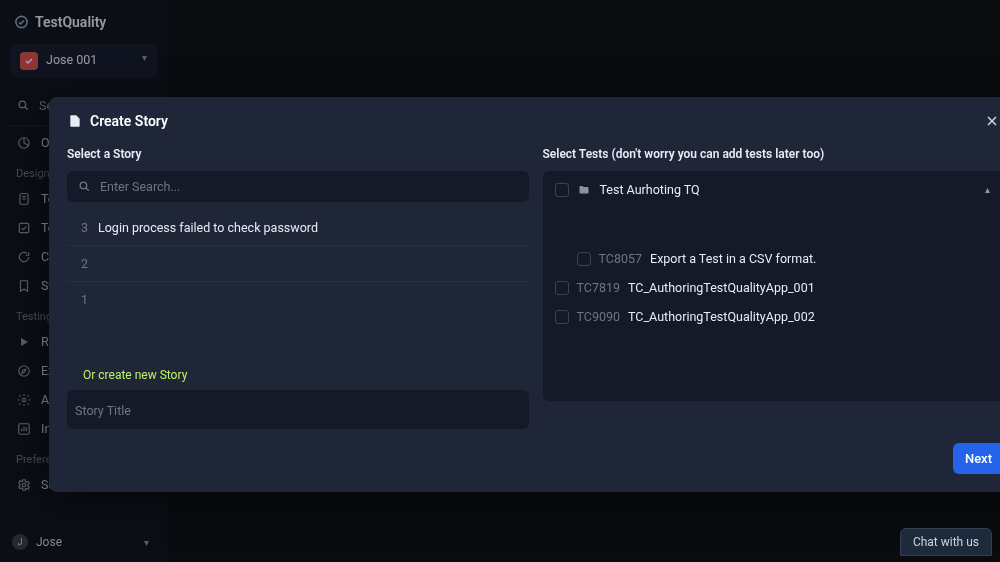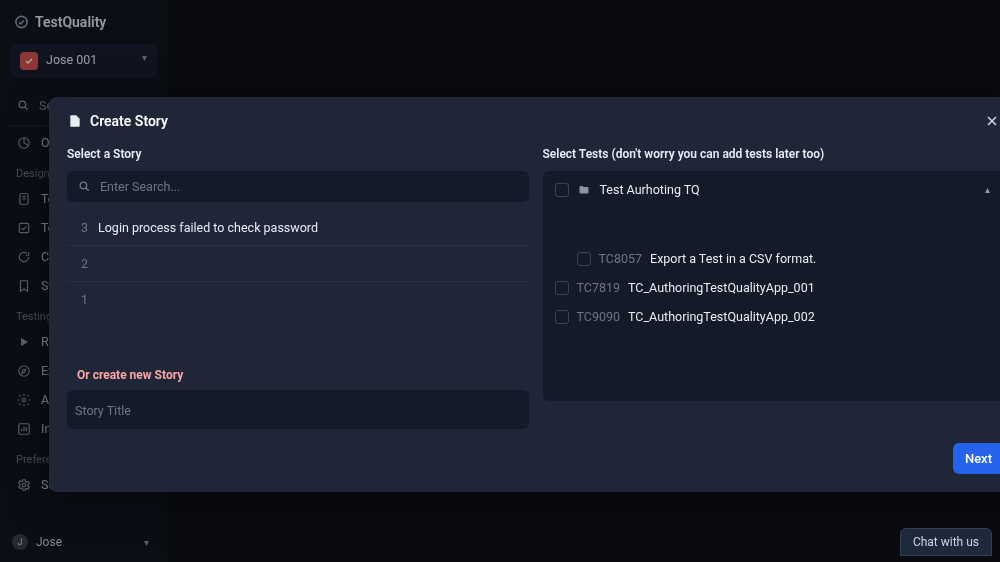--- a/index.html
+++ b/index.html
@@ -35,21 +35,21 @@
 .panel { flex: 1; display: flex; flex-direction: column; }
 .panel-title { font-size: 12px; font-weight: 600; color: #e6edf3; margin-bottom: 10px; }
 .search-input-wrap { background: #151a29; border-radius: 6px; padding: 8px 10px; display: flex; align-items: flex-start; gap: 8px; margin-bottom: 8px; }
 .search-input-wrap input { background: transparent; border: none; outline: none; color: #c9d1d9; font-size: 12.5px; flex: 1; }
 .search-input-wrap input::placeholder { color: #6e7681; }
 .story-list { background: transparent; border-radius: 6px; overflow: hidden; min-height: 140px; }
 .story-item { display: flex; align-items: center; gap: 10px; padding: 10px 11px; font-size: 12.5px; border-bottom: 1px solid #283048; }
 .story-item:last-child { border-bottom: none; }
 .story-num { color: #6e7681; width: 10px; text-align: right; }
 .story-title-text { color: #e6edf3; text-align: center; }
-.create-label { font-size: 12px; font-weight: 700; color: #fca5a5; margin: 18px 10px 8px; }
+.create-label { font-size: 12px; font-weight: 400; color: #bef264; margin: 18px 16px 8px; }
 .title-input { background: #151a29; border-radius: 6px; padding: 10px 8px; }
 .title-input input { background: transparent; border: none; outline: none; color: #c9d1d9; font-size: 12.5px; width: 100%; }
 .title-input input::placeholder { color: #6e7681; }
 
 .tests-tree { background: #151a29; border-radius: 6px; padding: 4px 0; min-height: 230px; }
 .tree-row { display: flex; align-items: center; gap: 8px; padding: 7px 12px; font-size: 12.5px; position: relative; }
 .tree-row.child { padding-left: 34px; margin-top: 40px; }
 .tree-row.root-child { padding-left: 12px; }
 .checkbox { width: 14px; height: 14px; border: 1.5px solid #3a4256; border-radius: 3px; flex-shrink: 0; }
 .folder-icon { width: 14px; height: 12px; color: #8b949e; }

